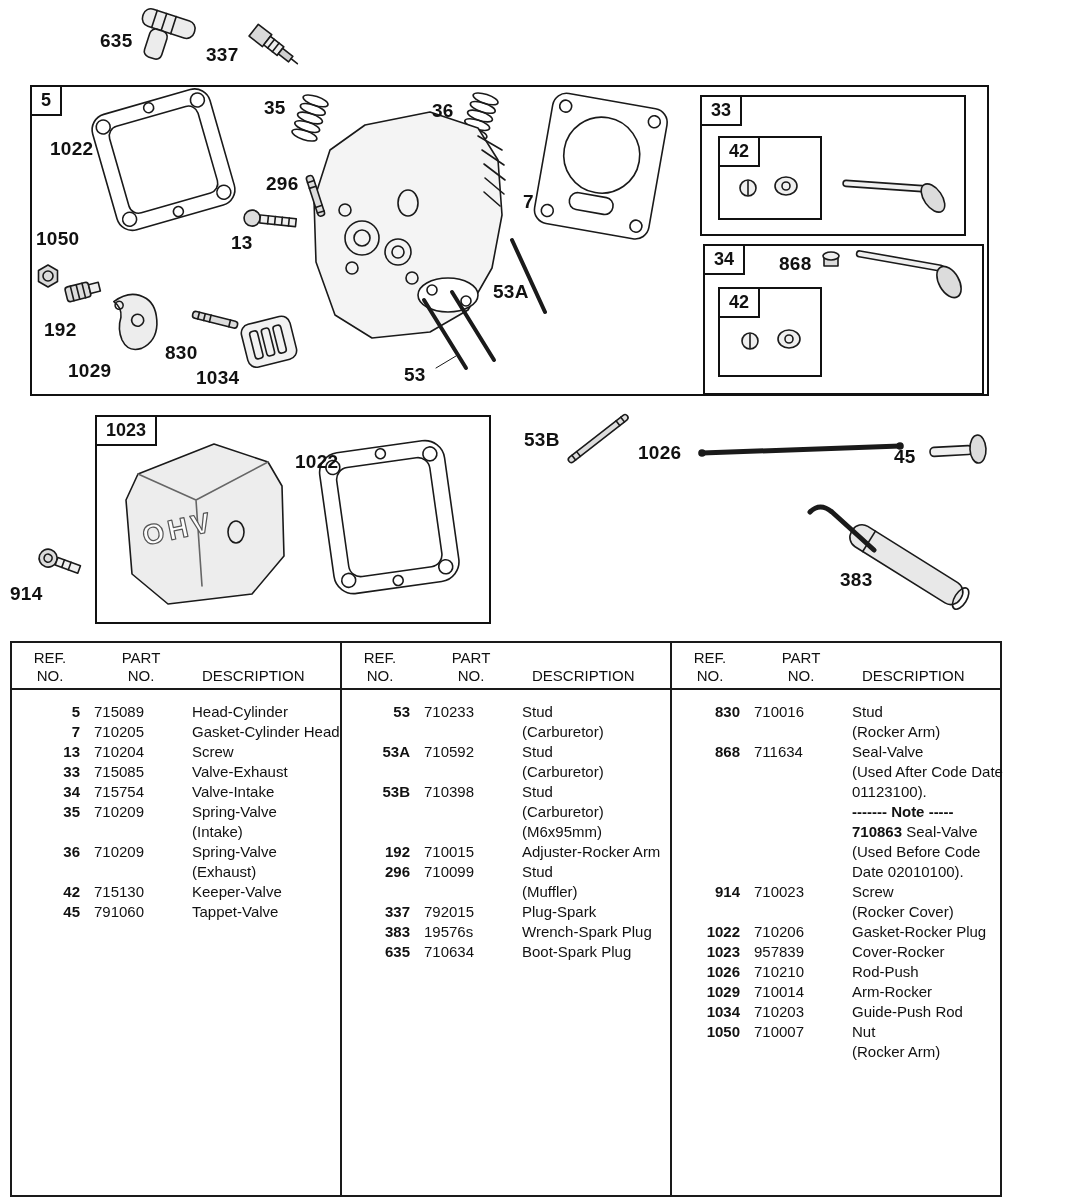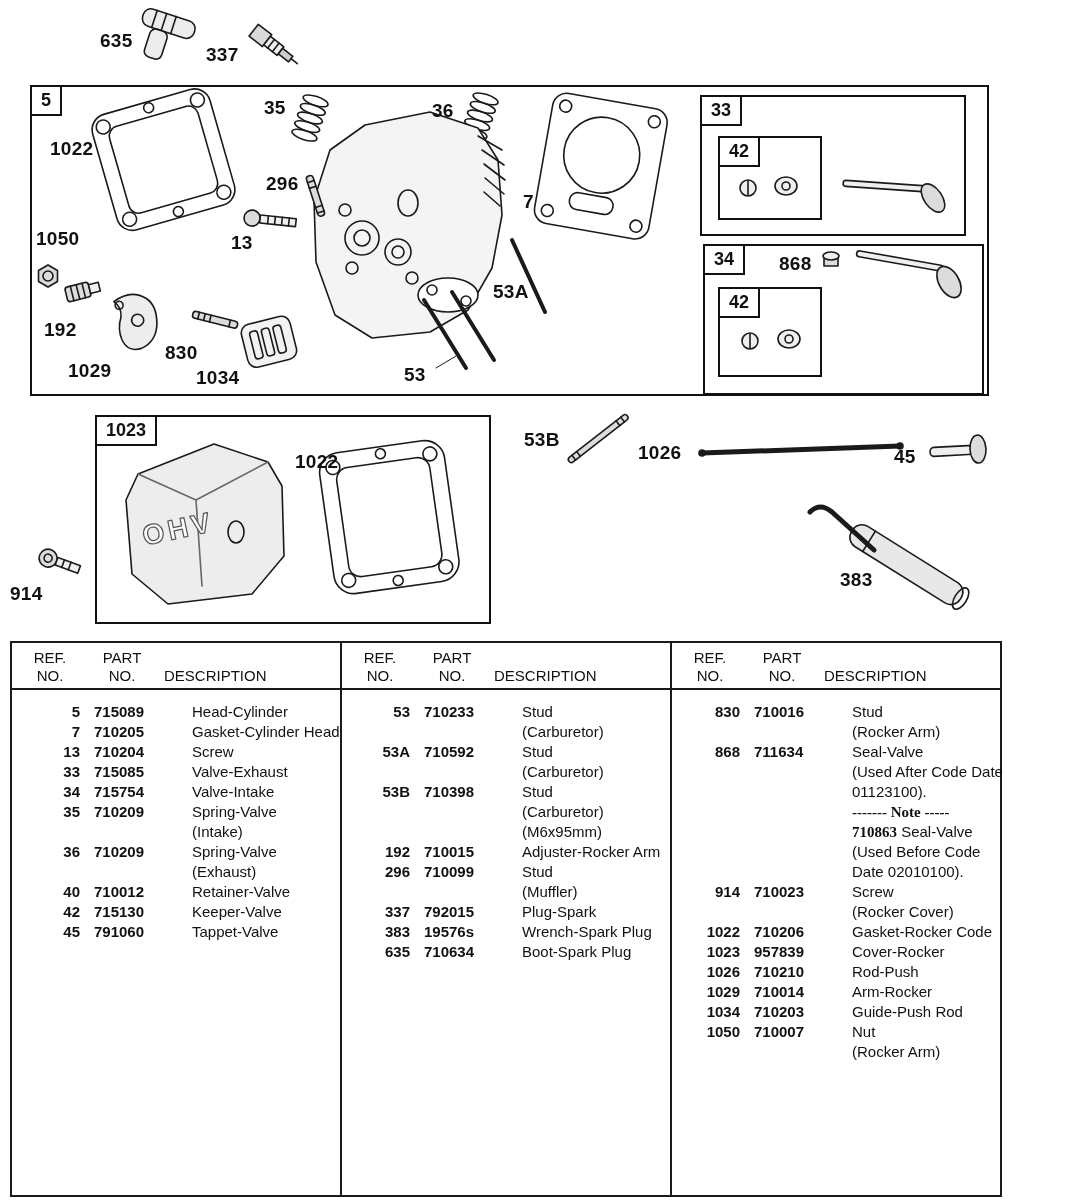--- a/index.html
+++ b/index.html
@@ -10,29 +10,29 @@
   .art{position:absolute;left:0;top:0;}
   .lbl{position:absolute;font-weight:bold;font-size:19px;letter-spacing:.3px;white-space:nowrap;}
   .frame{position:absolute;border:2px solid #111;}
   .frame .tag{position:absolute;top:-2px;left:-2px;border:2px solid #111;background:#fff;
         font-weight:bold;font-size:18px;padding:3px 9px;line-height:1.15;}
   
   .ptable{position:absolute;left:10px;top:641px;width:988px;height:552px;border:2px solid #1a1a1a;
         display:flex;font-size:15px;background:#fff;}
   .pcol{flex:1 1 0;min-width:0;border-right:2px solid #1a1a1a;display:flex;flex-direction:column;}
   .pcol:last-child{border-right:none;}
-  .phead{display:grid;grid-template-columns:60px 84px 1fr;column-gap:0;padding:6px 25px 3px 8px;
+  .phead{display:grid;grid-template-columns:60px 84px 1fr;column-gap:19px;padding:6px 25px 3px 8px;
         border-bottom:2px solid #1a1a1a;line-height:18px;}
   .phead .hc{text-align:center;}
   .rows{padding-top:12px;}
   .prow{display:grid;grid-template-columns:60px 84px 1fr;column-gap:14px;padding:0 8px;line-height:20px;}
   .c-ref{text-align:right;font-weight:bold;white-space:nowrap;}
-  .c-part{font-weight:bold;white-space:nowrap;}
+  .c-part{font-weight:normal;white-space:nowrap;}
   .c-desc{white-space:nowrap;}
-  .c-desc b{font-weight:bold;font-family:Liberation Serif, serif;}
+  .c-desc b{font-weight:bold;}
 </style>
 </head>
 <body>
 
 <div class="page">
 
   <div class="diagram">
 
     <svg class="art" width="1073" height="640" viewBox="0 0 1073 640">
       <g fill="none" stroke="#1a1a1a" stroke-width="1.6" stroke-linecap="round" stroke-linejoin="round">
@@ -354,25 +354,20 @@
             <span class="c-part">710209</span>
             <span class="c-desc"><b></b><span>Spring-Valve</span></span>
           </div>
 
           <div class="prow">
             <span class="c-ref"></span>
             <span class="c-part"></span>
             <span class="c-desc"><b></b><span>(Exhaust)</span></span>
           </div>
 
-          <div class="prow">
-            <span class="c-ref">40</span>
-            <span class="c-part">710012</span>
-            <span class="c-desc"><b></b><span>Retainer-Valve</span></span>
-          </div>
 
           <div class="prow">
             <span class="c-ref">42</span>
             <span class="c-part">715130</span>
             <span class="c-desc"><b></b><span>Keeper-Valve</span></span>
           </div>
 
           <div class="prow">
             <span class="c-ref">45</span>
             <span class="c-part">791060</span>
@@ -547,21 +542,21 @@
 
           <div class="prow">
             <span class="c-ref"></span>
             <span class="c-part"></span>
             <span class="c-desc"><b></b><span>(Rocker Cover)</span></span>
           </div>
 
           <div class="prow">
             <span class="c-ref">1022</span>
             <span class="c-part">710206</span>
-            <span class="c-desc"><b></b><span>Gasket-Rocker Code</span></span>
+            <span class="c-desc"><b></b><span>Gasket-Rocker Plug</span></span>
           </div>
 
           <div class="prow">
             <span class="c-ref">1023</span>
             <span class="c-part">957839</span>
             <span class="c-desc"><b></b><span>Cover-Rocker</span></span>
           </div>
 
           <div class="prow">
             <span class="c-ref">1026</span>

